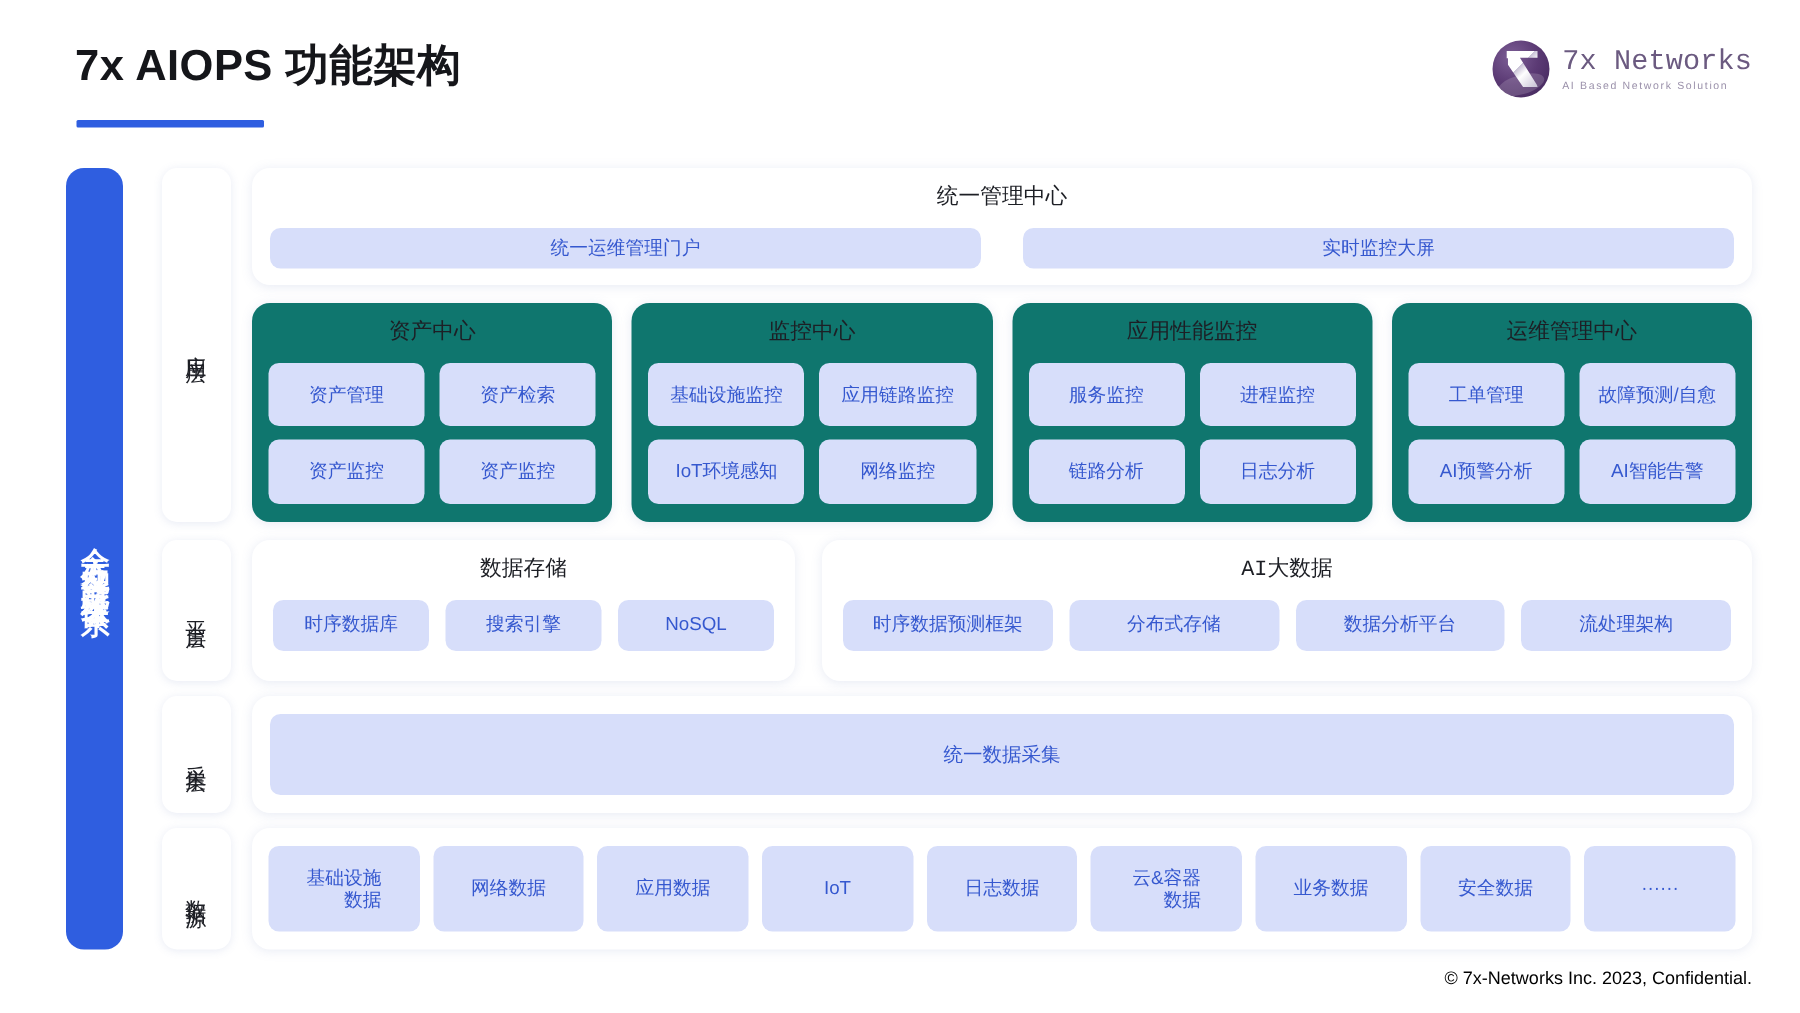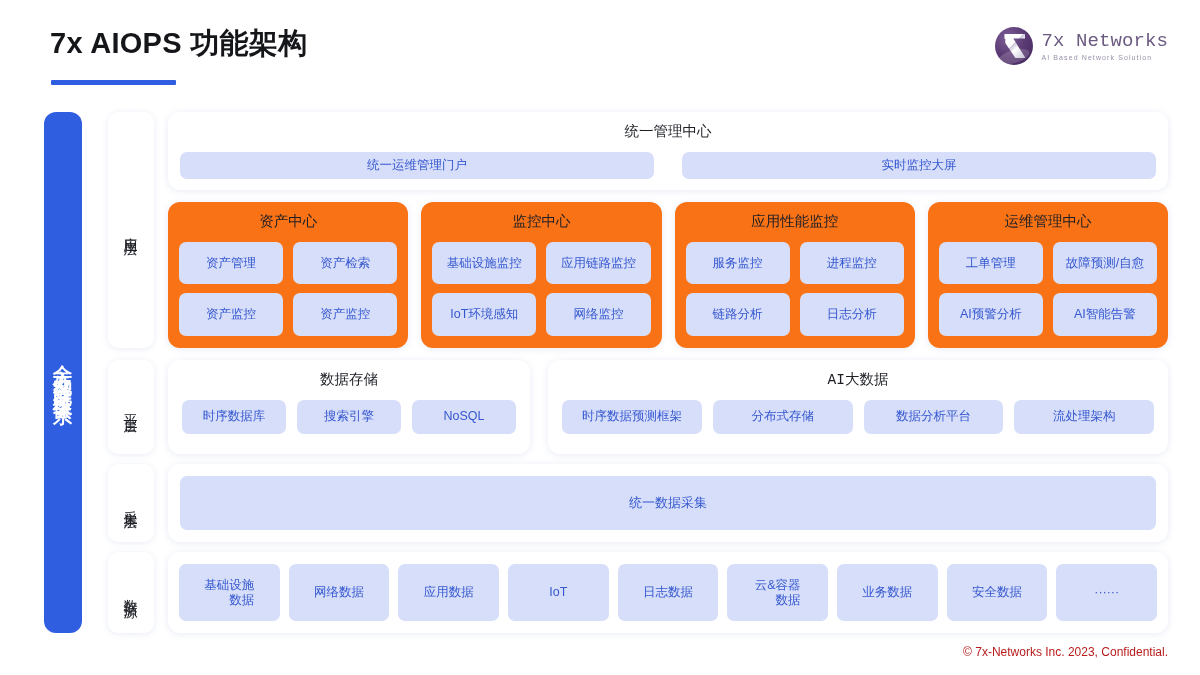--- a/index.html
+++ b/index.html
@@ -200,21 +200,21 @@
   
   .appcards {
     position: absolute;
     left: 0; top: 90px;
     width: 1000px; height: 146px;
     display: flex;
     gap: 13px;
   }
   .appcard {
     flex: 1;
-    background: #f97316;
+    background: #0f766e;
     border-radius: 12px;
     box-shadow: 0 1px 7px rgba(120,135,190,0.17);
     padding: 13px 11px 12px;
     display: flex;
     flex-direction: column;
   }
   .appcard .card-title { margin-bottom: 12px; }
   .pill-grid {
     flex: 1;
     display: grid;
@@ -246,21 +246,21 @@
     height: 100%;
   }
   .src-row .pill { flex: 1; }
   .pill .break { display: block; }
 
   
   .footer {
     position: absolute;
     right: 32px; bottom: 16px;
     font-size: 12px;
-    color: #b91c1c;
+    color: #000000;
     white-space: nowrap;
   }
 </style>
 </head>
 <body>
 
 <div class="header">
   <div class="page-title">7x AIOPS 功能架构</div>
   <div class="title-rule"></div>
 

